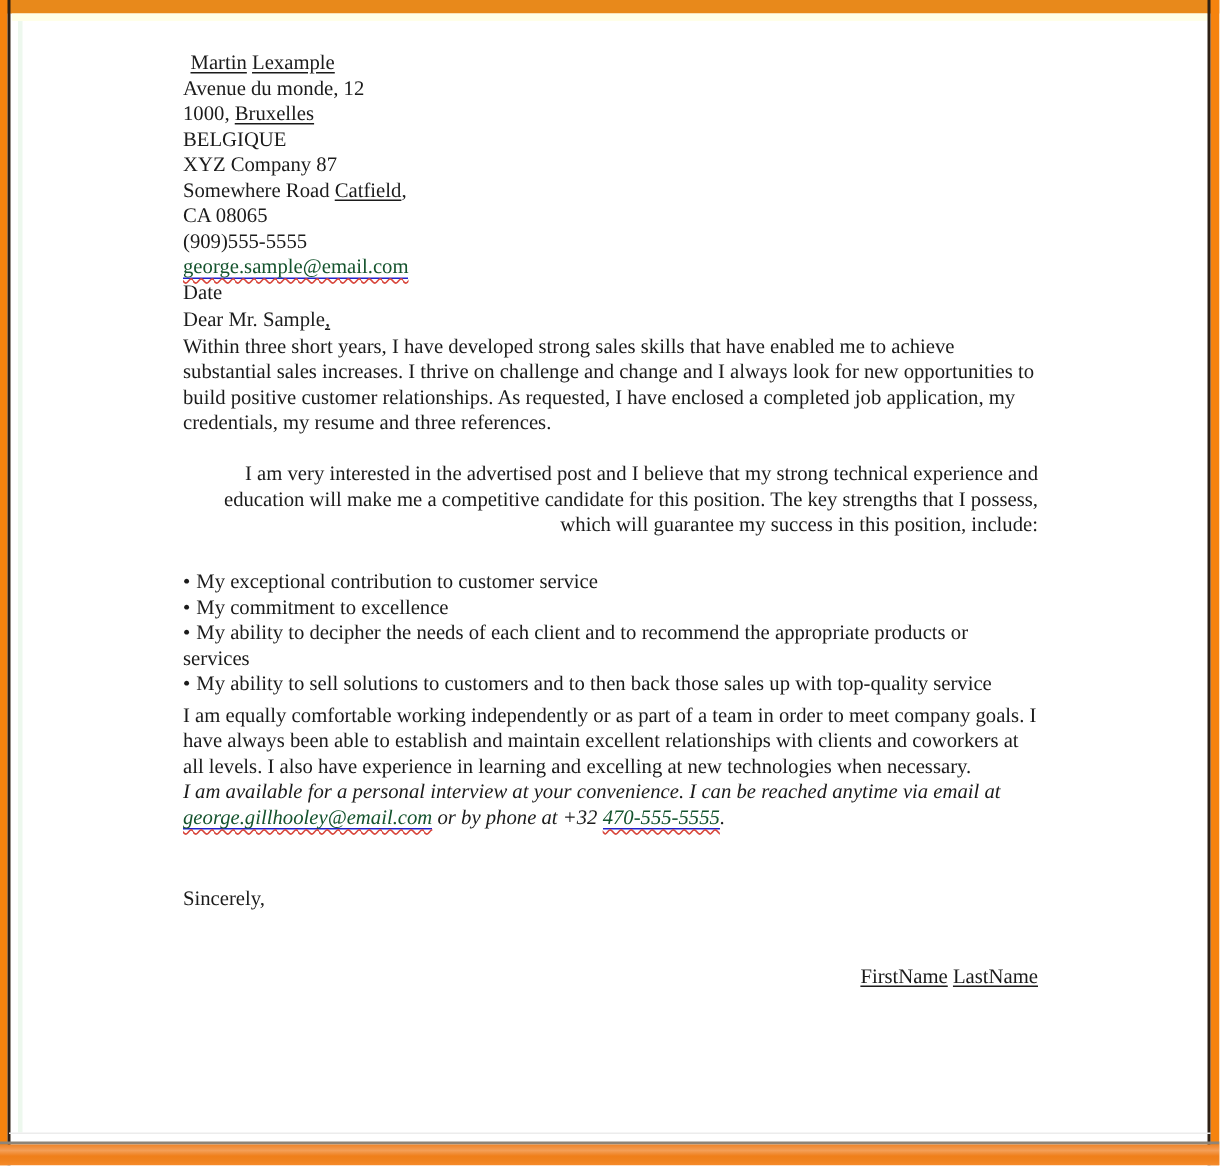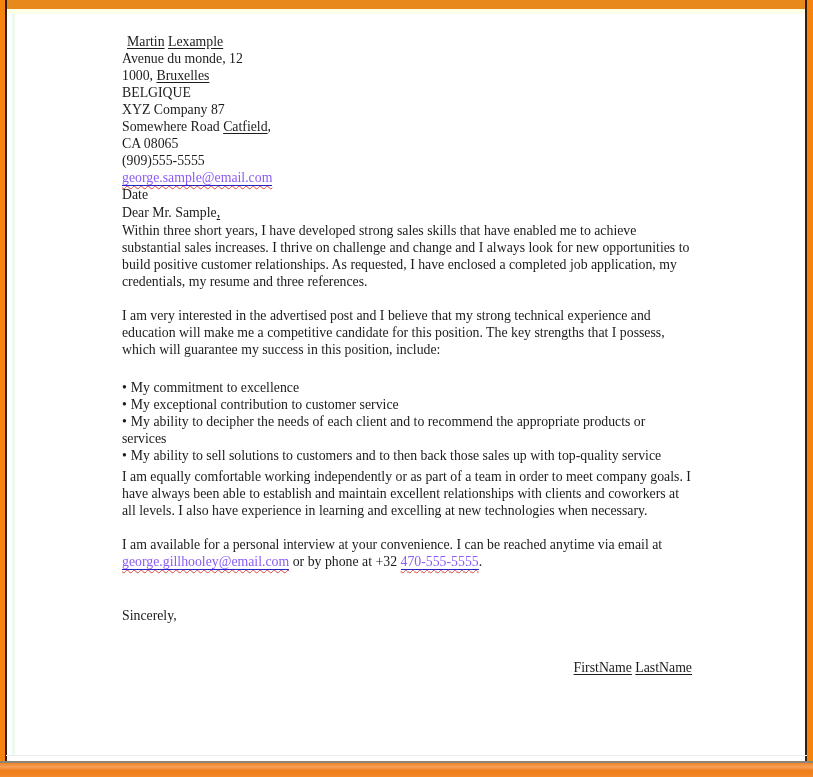--- a/index.html
+++ b/index.html
@@ -23,37 +23,37 @@
 
   
   .letter{
     position:absolute;left:122px;top:30px;width:570px;
     font-size:13.8px;line-height:17px;color:#1b1b1b;
     padding-top:3px;
   }
   .sender-line1{padding-left:5px;}
   .recipient{text-align:left;}
   .gap{margin-top:1px;}
-  .p2{margin-top:17px;}
+  .p2{margin-top:17px;text-align:right;}
   .bullet-list{margin-top:21px;}
   .p3{margin-top:4px;}
-  .p4{margin-top:17px;}
+  .p4{font-style:italic;}
   .closing{margin-top:37px;}
   .signature{margin-top:35px;text-align:right;}
 
   .wavy{
     text-decoration-line:underline;
     text-decoration-style:wavy;
     text-decoration-color:#d8453a;
     text-decoration-thickness:1px;
     text-underline-offset:2px;
     text-decoration:underline;
   }
   .link{
-    color:#8b5cf6;
+    color:#14532d;
     border-bottom:1px solid #2222CC;
     text-decoration-line:underline;
     text-decoration-style:wavy;
     text-decoration-color:#d8453a;
     text-decoration-thickness:1px;
     text-underline-offset:3px;
     cursor:pointer;
   }
   .bullet-glyph{margin-right:4px;}
 </style>
@@ -90,22 +90,22 @@
 
   <div>Date</div>
 
   <div class="gap"><span>Dear Mr. Sample</span><span class="wavy">,</span></div>
 
   <div class="gap">Within three short years, I have developed strong sales skills that have enabled me to achieve substantial sales increases. I thrive on challenge and change and I always look for new opportunities to build positive customer relationships. As requested, I have enclosed a completed job application, my credentials, my resume and three references.</div>
 
   <div class="p2">I am very interested in the advertised post and I believe that my strong technical experience and education will make me a competitive candidate for this position. The key strengths that I possess, which will guarantee my success in this position, include:</div>
 
   <div class="bullet-list">
+    <div><span class="bullet-glyph">•</span><span>My exceptional contribution to customer service</span></div>
     <div><span class="bullet-glyph">•</span><span>My commitment to excellence</span></div>
-    <div><span class="bullet-glyph">•</span><span>My exceptional contribution to customer service</span></div>
     <div><span class="bullet-glyph">•</span><span>My ability to decipher the needs of each client and to recommend the appropriate products or services</span></div>
     <div><span class="bullet-glyph">•</span><span>My ability to sell solutions to customers and to then back those sales up with top-quality service</span></div>
   </div>
 
   <div class="p3">I am equally comfortable working independently or as part of a team in order to meet company goals. I have always been able to establish and maintain excellent relationships with clients and coworkers at all levels. I also have experience in learning and excelling at new technologies when necessary.</div>
 
   <div class="p4"><span>I am available for a personal interview at your convenience. I can be reached anytime via email at </span><a class="link">george.gillhooley@email.com</a><span> or by phone at +32 </span><a class="link">470-555-5555</a><span>.</span></div>
 
   <div class="closing">Sincerely,</div>
 

